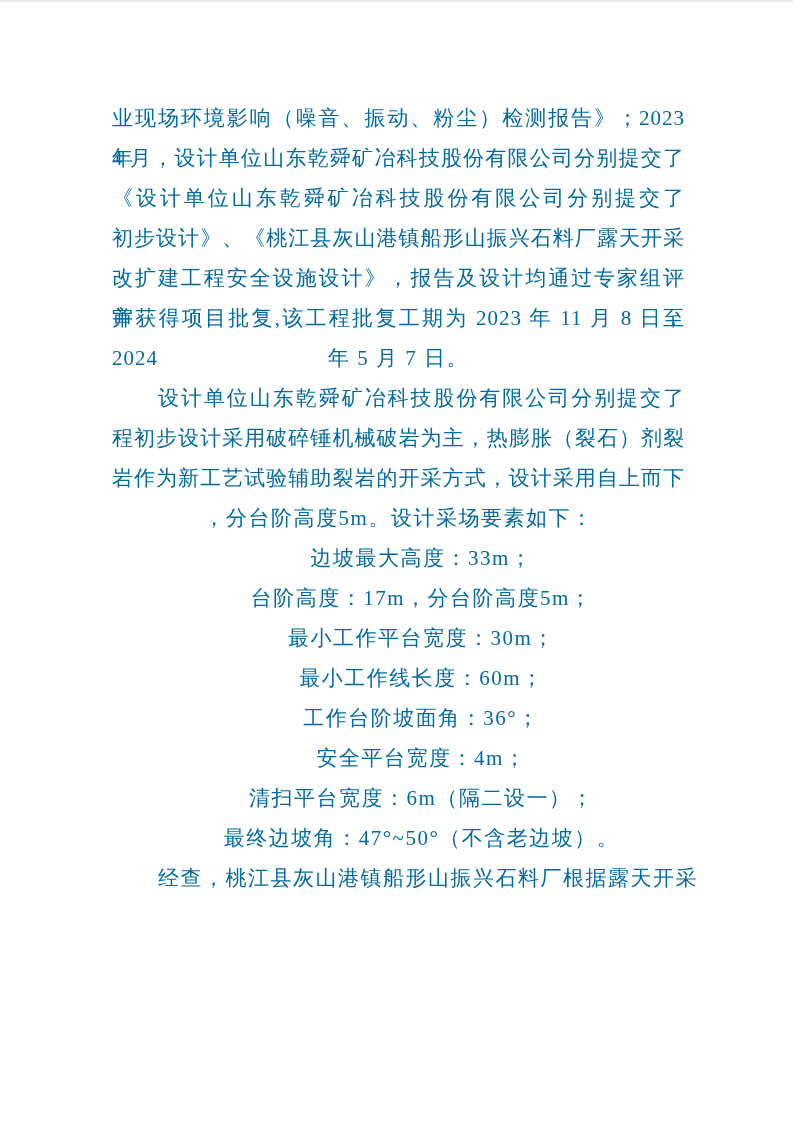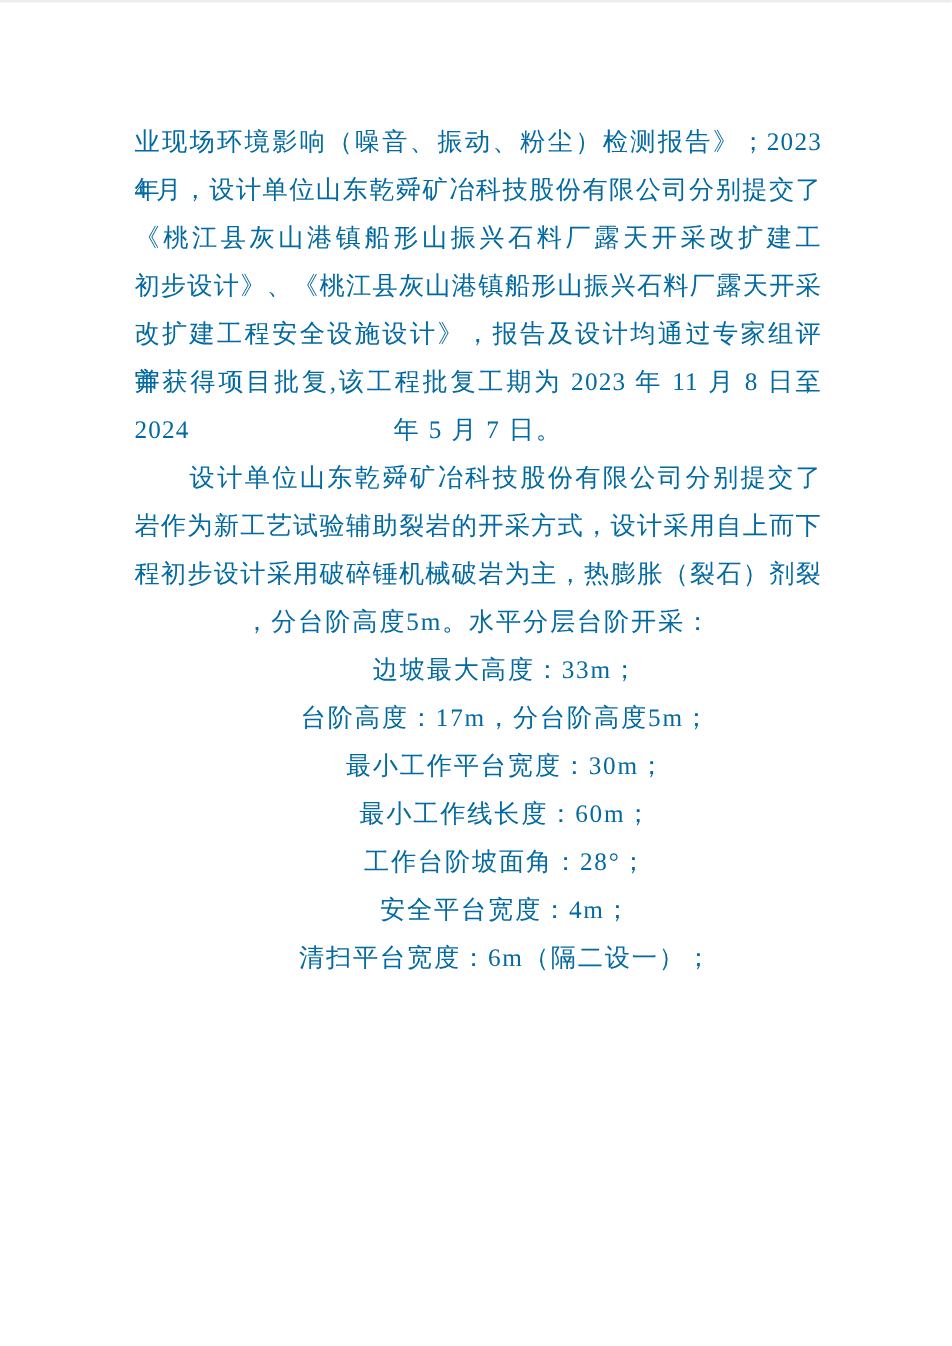--- a/index.html
+++ b/index.html
@@ -53,29 +53,31 @@
   }
 </style>
 </head>
 <body>
 
 <div class="page-top-edge"></div>
 
 <div class="text-block">
     <div class="line full">业现场环境影响（噪音、振动、粉尘）检测报告》；2023 年</div>
     <div class="line full">4 月，设计单位山东乾舜矿冶科技股份有限公司分别提交了</div>
-    <div class="line full">《桃江县灰山港镇船形山振兴石料厂露天开采改扩建工</div>
+    <div class="line full">《设计单位山东乾舜矿冶科技股份有限公司分别提交了</div>
     <div class="line full">初步设计》、《桃江县灰山港镇船形山振兴石料厂露天开采</div>
     <div class="line full">改扩建工程安全设施设计》，报告及设计均通过专家组评审，</div>
     <div class="line full">并获得项目批复,该工程批复工期为 2023 年 11 月 8 日至 2024</div>
     <div class="line">年 5 月 7 日。</div>
     <div class="line indent full">设计单位山东乾舜矿冶科技股份有限公司分别提交了</div>
+    <div class="line full">程初步设计采用破碎锤机械破岩为主，热膨胀（裂石）剂裂</div>
     <div class="line full">岩作为新工艺试验辅助裂岩的开采方式，设计采用自上而下</div>
-    <div class="line full">程初步设计采用破碎锤机械破岩为主，热膨胀（裂石）剂裂</div>
-    <div class="line">，分台阶高度5m。水平分层台阶开采：</div>
+    <div class="line">，分台阶高度5m。设计采场要素如下：</div>
     <div class="line indent">边坡最大高度：33m；</div>
     <div class="line indent">台阶高度：17m，分台阶高度5m；</div>
     <div class="line indent">最小工作平台宽度：30m；</div>
     <div class="line indent">最小工作线长度：60m；</div>
-    <div class="line indent">工作台阶坡面角：28°；</div>
+    <div class="line indent">工作台阶坡面角：36°；</div>
     <div class="line indent">安全平台宽度：4m；</div>
     <div class="line indent">清扫平台宽度：6m（隔二设一）；</div>
+    <div class="line indent">最终边坡角：47°~50°（不含老边坡）。</div>
+    <div class="line indent">经查，桃江县灰山港镇船形山振兴石料厂根据露天开采</div>
   </div>
 
 </body></html>

